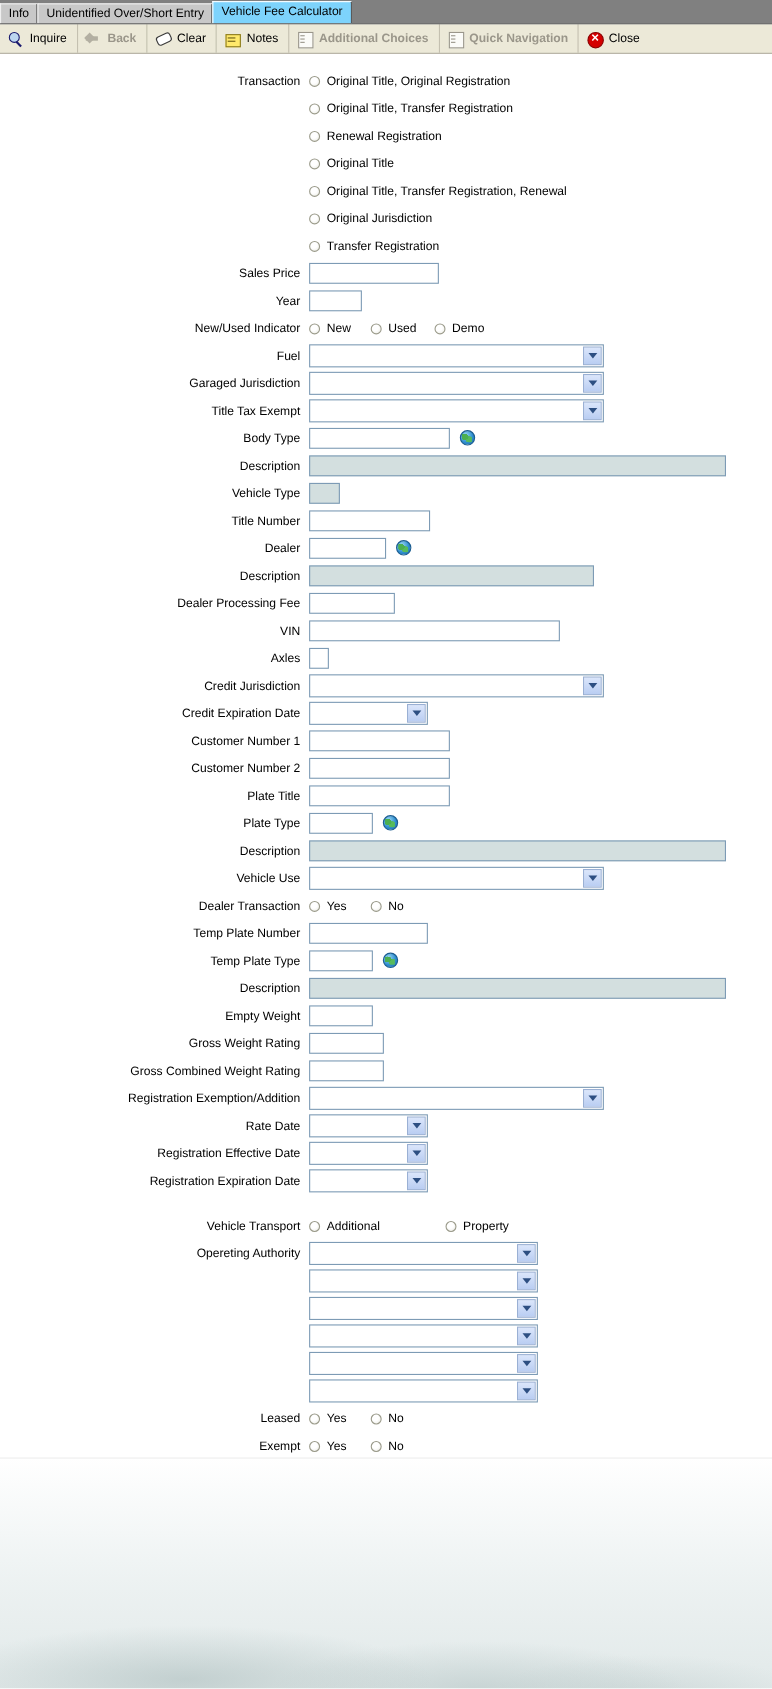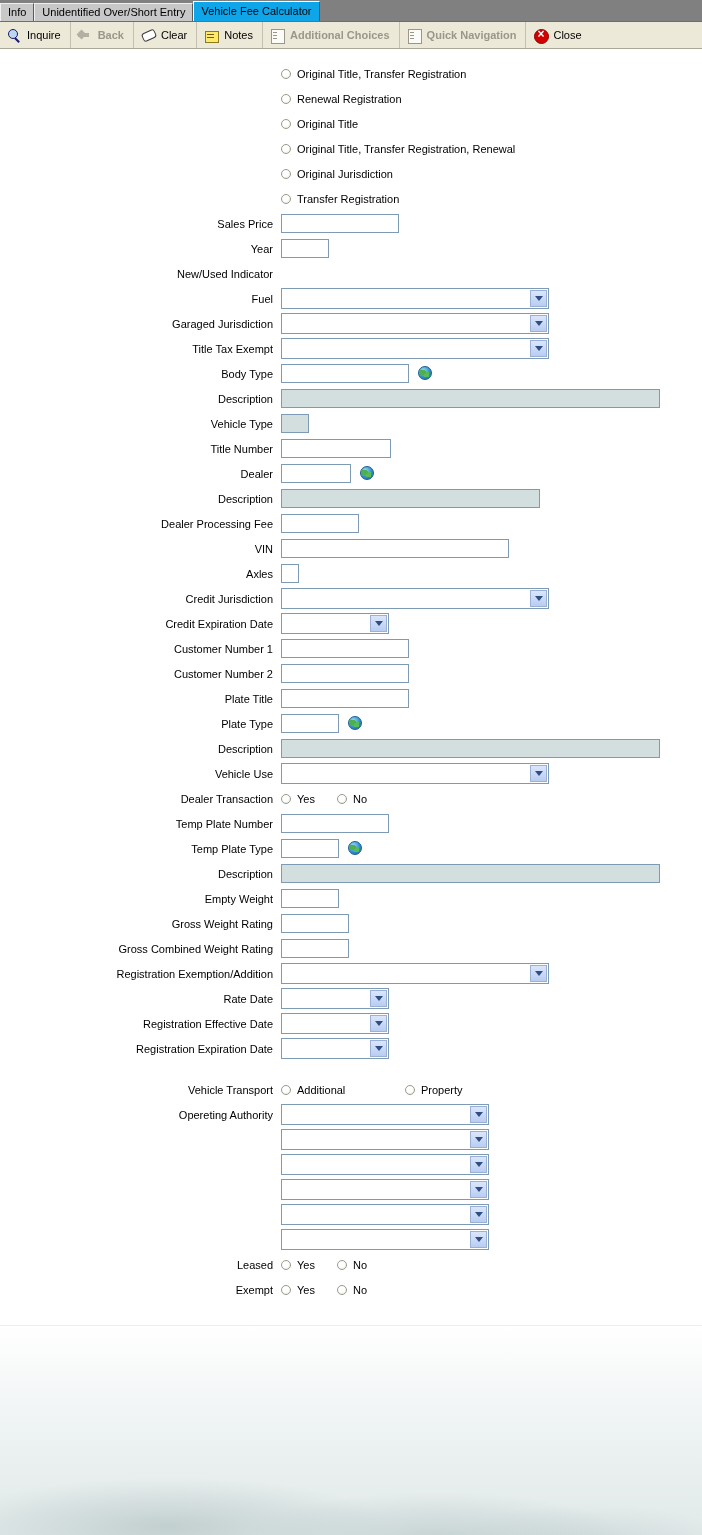--- a/index.html
+++ b/index.html
@@ -31,21 +31,21 @@
     background:#c8c8c8;
     color:#000;
     border-top:1px solid #efefef;
     border-left:1px solid #efefef;
     border-right:1px solid #5a5a5a;
     margin-top:3px;
     white-space:nowrap;
     cursor:pointer;
   }
   .tab.active{
-    background:#0ea5e9;
+    background:#7dd3fc;
     height:19px;
     line-height:19px;
     margin-top:1px;
     border-top:1px solid #ffffff;
     border-left:1px solid #ffffff;
     border-right:1px solid #5a5a5a;
     font-weight:normal;
   }
 
   
@@ -280,20 +280,29 @@
   </div>
   <div class="tb-item" style="border-right:none;">
     <span class="tb-ico ico-close"></span>
     <span>Close</span>
   </div>
 </div>
 
 <div class="form">
 
   <div class="row">
+    <div class="lbl">Transaction</div>
+    <div class="ctl">
+      <label class="radio">
+        <span class="rdot"></span>
+        <span>Original Title, Original Registration</span>
+      </label>
+    </div>
+  </div>
+  <div class="row">
     <div class="lbl"></div>
     <div class="ctl">
       <label class="radio">
         <span class="rdot"></span>
         <span>Original Title, Transfer Registration</span>
       </label>
     </div>
   </div>
   <div class="row">
     <div class="lbl"></div>
@@ -350,20 +359,34 @@
 
   <div class="row">
     <div class="lbl">Year</div>
     <div class="ctl">
       <input class="txt" style="width: 48px;" value="">
     </div>
   </div>
 
   <div class="row">
     <div class="lbl">New/Used Indicator</div>
+    <div class="ctl">
+      <label class="radio" style="width:56px">
+        <span class="rdot"></span>
+        <span>New</span>
+      </label>
+      <label class="radio" style="width:58px">
+        <span class="rdot"></span>
+        <span>Used</span>
+      </label>
+      <label class="radio">
+        <span class="rdot"></span>
+        <span>Demo</span>
+      </label>
+    </div>
   </div>
 
   <div class="row">
     <div class="lbl">Fuel</div>
     <div class="ctl">
       <div class="sel" style="width:268px">
         <span style="padding-left:3px"></span>
         <span class="arrow"></span>
       </div>
     </div>

